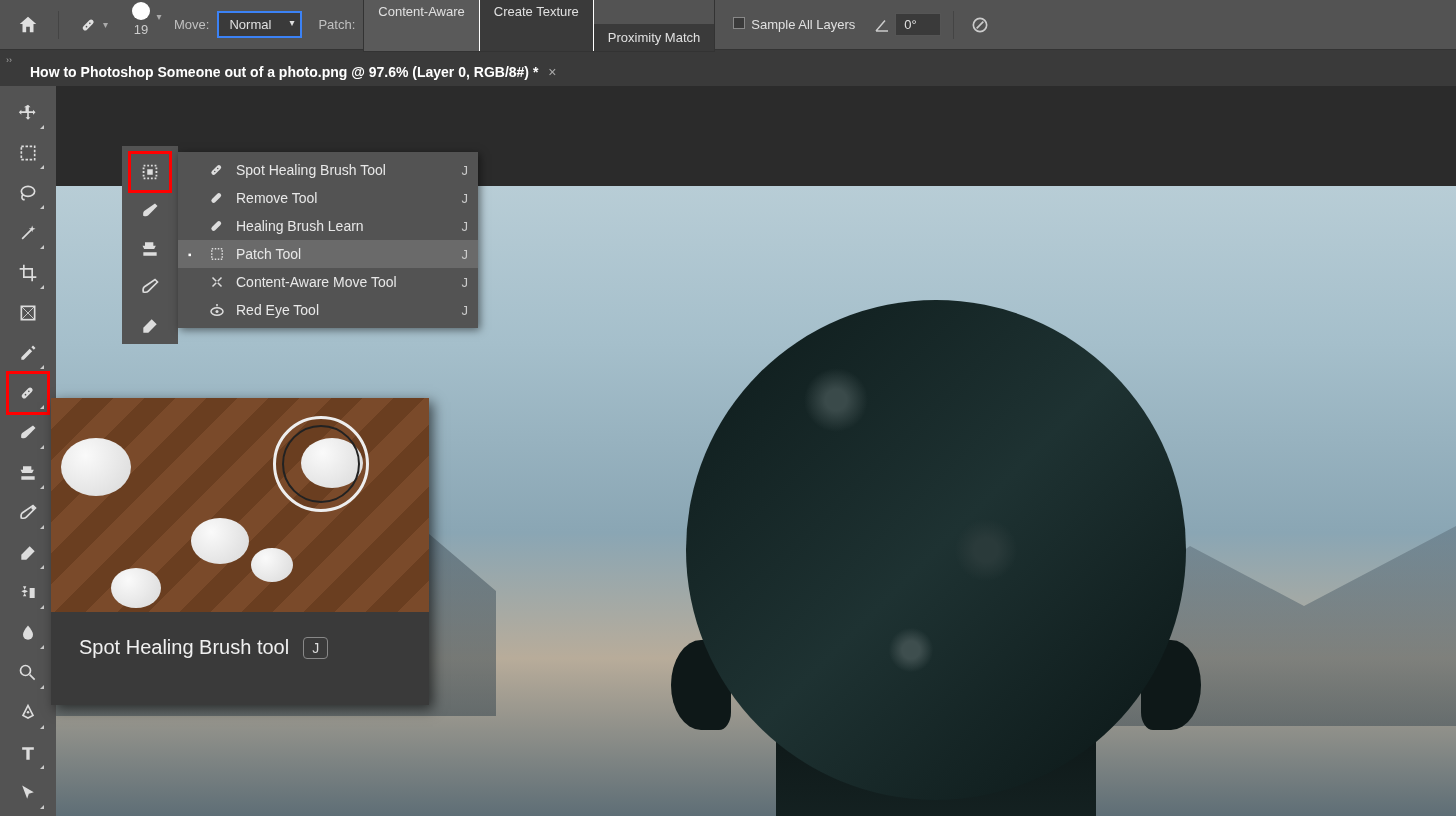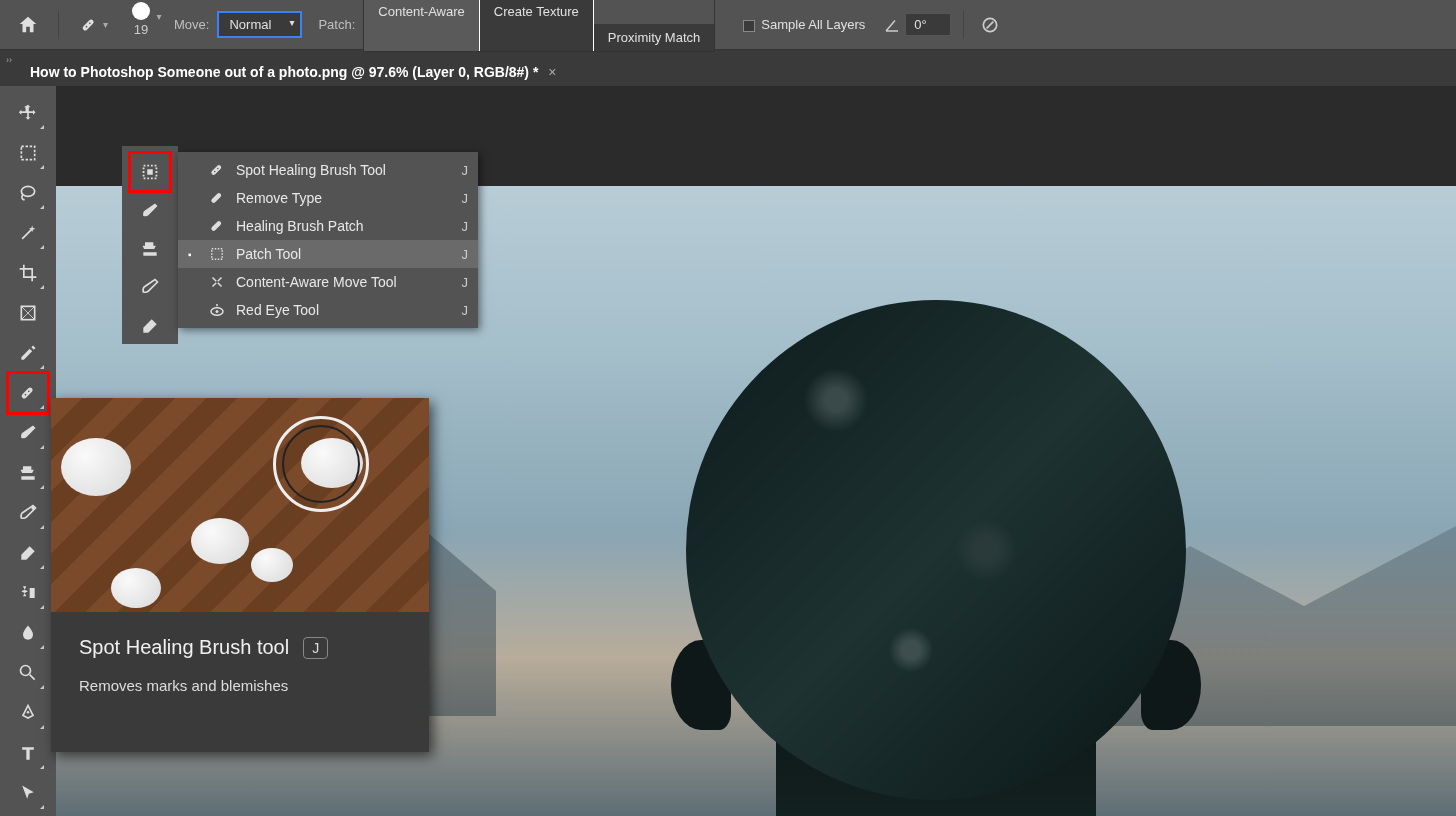--- a/index.html
+++ b/index.html
@@ -12,21 +12,21 @@
 .brush-preview { display: flex; flex-direction: column; align-items: center; padding: 0 8px; }
 .brush-circle { width: 18px; height: 18px; background: #fff; border-radius: 50%; }
 .brush-size { font-size: 13px; color: #ccc; margin-top: 2px; }
 .opt-label { color: #c0c0c0; margin-left: 8px; }
 .opt-dropdown { background: #3a3a3a; border: 2px solid #3b82f6; padding: 4px 20px 4px 10px; color: #e0e0e0; position: relative; min-width: 85px; }
 .opt-dropdown::after { content: '▾'; position: absolute; right: 6px; top: 4px; font-size: 10px; }
 .type-buttons { display: flex; border: 1px solid #333; }
 .type-btn { background: #3a3a3a; padding: 6px 14px; color: #e0e0e0; border-right: 1px solid #ffffff; cursor: pointer; }
 .type-btn.active { background: #5a5a5a; }
 .type-btn:last-child { border-right: none; margin-top: 26px; }
-.checkbox-opt { display: flex; align-items: flex-end; gap: 6px; margin-left: 20px; }
+.checkbox-opt { display: flex; align-items: flex-start; gap: 6px; margin-left: 10px; }
 .checkbox-box { width: 12px; height: 12px; border: 1px solid #888; background: #3a3a3a; }
 .angle-input { background: #3a3a3a; border: 1px solid #555; padding: 3px 8px; color: #e0e0e0; width: 46px; margin-left: 4px; display:inline-block;}
 .divider-v { width: 1px; height: 28px; background: #444; margin: 0 4px; }
 
 
 .tab-strip { height: 44px; background: #3a3a3a; display: flex; align-items: center; padding-left: 20px; }
 .side-toggle { position: absolute; left: 6px; top: 55px; font-size: 9px; color: #aaa; }
 .doc-tab { display: flex; align-items: center; gap: 10px; padding: 0 10px; }
 .doc-tab-title { color: #fff; font-weight: 600; font-size: 14px; }
 .close-x { color: #aaa; font-size: 14px; cursor: pointer; }
@@ -307,31 +307,31 @@
     <span class="fly-label">Spot Healing Brush Tool</span>
     <span class="fly-key">J</span>
   </div>
   <div class="fly-item">
     <span class="fly-check"></span>
     <span class="fly-icon">
         <svg width="18" height="18" viewBox="0 0 24 24">
           <rect x="3" y="9" width="16" height="6" rx="3" fill="#ddd" transform="rotate(-45 11 12)"></rect>
         </svg>
       </span>
-    <span class="fly-label">Remove Type</span>
+    <span class="fly-label">Remove Tool</span>
     <span class="fly-key">J</span>
   </div>
   <div class="fly-item">
     <span class="fly-check"></span>
     <span class="fly-icon">
         <svg width="18" height="18" viewBox="0 0 24 24">
           <rect x="3" y="9" width="16" height="6" rx="3" fill="#ddd" transform="rotate(-45 11 12)"></rect>
         </svg>
       </span>
-    <span class="fly-label">Healing Brush Patch</span>
+    <span class="fly-label">Healing Brush Learn</span>
     <span class="fly-key">J</span>
   </div>
   <div class="fly-item selected">
     <span class="fly-check">▪</span>
     <span class="fly-icon">
         <svg width="18" height="18" viewBox="0 0 24 24">
           <rect x="5" y="5" width="14" height="14" fill="none" stroke="#ddd" stroke-width="2" stroke-dasharray="2 2"></rect>
         </svg>
       </span>
     <span class="fly-label">Patch Tool</span>
@@ -370,16 +370,15 @@
     <div class="stone" style="left:250px; top:40px; width:62px; height:50px;"></div>
     <div style="position:absolute; left:222px; top:18px; width:96px; height:96px; border:3px solid #eee; border-radius:50%;">
       <div style="position:absolute; inset:6px; border:2px solid #222; border-radius:50%;"></div>
     </div>
   </div>
   <div class="tip-body">
     <div class="tip-title-row">
       <span class="tip-title">Spot Healing Brush tool</span>
       <span class="tip-key">J</span>
     </div>
-    <div class="tip-desc">Removes marks and blemishes</div>
     <div style="clear:both"></div>
   </div>
 </div>
 
 </body></html>

